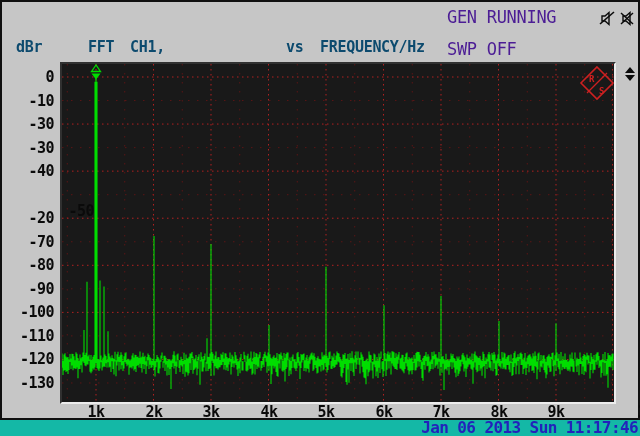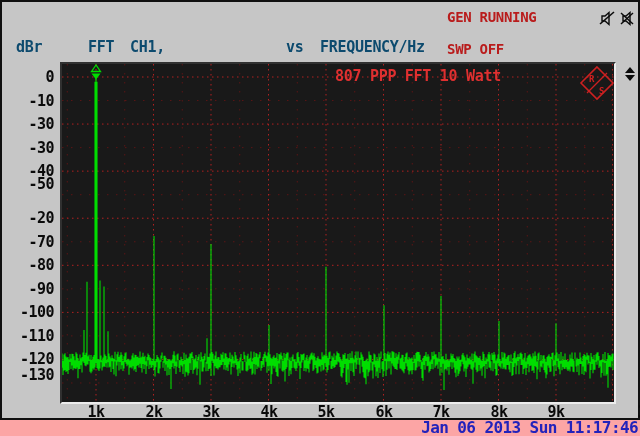--- a/index.html
+++ b/index.html
@@ -10,21 +10,21 @@
   }
   .screen{
     position:absolute;left:0;top:0;width:640px;height:420px;
     background:#c6c6c6;border:2px solid #101010;box-sizing:border-box;
   }
   .hlabel{
     position:absolute;font-size:15px;font-weight:bold;color:#0c4a6e;
     white-space:pre;letter-spacing:-0.3px;line-height:16px;
   }
   .status-line{
-    position:absolute;left:445px;font-size:14px;font-weight:bold;color:#b91c1c;
+    position:absolute;left:445px;font-size:17px;font-weight:normal;color:#4c1d95;
     white-space:pre;letter-spacing:-0.3px;line-height:16px;
   }
   .plot-frame{
     position:absolute;left:58px;top:60px;width:556px;height:342px;
     box-sizing:border-box;background:#191919;
     border:2px solid;border-color:#303030 #ececec #ececec #303030;
   }
   .plot-frame svg{display:block;}
   .ytick{
     position:absolute;left:0;width:52px;text-align:right;
@@ -34,21 +34,21 @@
   .xtick{
     position:absolute;top:402px;width:40px;text-align:center;
     font-size:15px;font-weight:bold;color:#0a0a0a;letter-spacing:-0.5px;
     line-height:16px;height:16px;
   }
   .plot-title{
     position:absolute;left:333px;top:65px;font-size:15px;font-weight:bold;
     letter-spacing:-0.3px;white-space:pre;
   }
   .footer{
-    position:absolute;left:0;top:420px;width:640px;height:16px;background:#fca5a5;
+    position:absolute;left:0;top:420px;width:640px;height:16px;background:#14b8a6;
     font-size:16px;font-weight:bold;color:#2222bb;text-align:right;
     line-height:16px;letter-spacing:-0.6px;padding-right:2px;box-sizing:border-box;
     white-space:pre;
   }
   .topicon{position:absolute;top:8px;}
   .spin-icon{position:absolute;left:620px;top:64px;}
 </style>
 </head>
 <body>
 
@@ -112,49 +112,48 @@
         <line x1="0" y1="248.38000000000002" x2="552" y2="248.38000000000002" stroke="#b22020" stroke-width="1" stroke-dasharray="1.5 3.5"></line>
         <line x1="0" y1="271.918" x2="552" y2="271.918" stroke="#5a1616" stroke-width="1" stroke-dasharray="1.5 7.5"></line>
         <line x1="0" y1="295.456" x2="552" y2="295.456" stroke="#b22020" stroke-width="1" stroke-dasharray="1.5 3.5"></line>
         <line x1="0" y1="318.994" x2="552" y2="318.994" stroke="#5a1616" stroke-width="1" stroke-dasharray="1.5 7.5"></line>
         <path d="M0,289.6L0,303.7M1,296.8L1,311.0M2,290.4L2,306.8M3,289.2L3,305.9M4,292.4L4,308.0M5,293.5L5,306.9M6,293.1L6,310.0M7,295.6L7,306.0M8,289.9L8,298.1M9,294.6L9,305.0M10,289.8L10,301.5M11,290.1L11,306.2M12,292.2L12,304.3M13,296.3L13,304.5M14,288.2L14,304.9M15,289.8L15,303.4M16,294.0L16,314.3M17,296.8L17,305.1M18,290.5L18,305.0M19,294.2L19,301.2M20,292.9L20,308.5M21,288.4L21,297.4M22,266.0L22,299.1M23,290.9L23,301.4M24,288.8L24,302.3M25,217.8L25,300.5M26,292.2L26,300.4M27,290.7L27,297.1M28,295.6L28,307.8M29,291.1L29,309.2M30,296.1L30,307.5M31,292.8L31,304.5M32,291.0L32,305.7M33,17.7L33,303.6M34,13.0L34,299.3M35,17.7L35,304.1M36,294.9L36,305.4M37,295.4L37,307.0M38,216.6L38,304.6M39,291.5L39,298.3M40,296.3L40,306.6M41,293.6L41,303.3M42,222.5L42,302.3M43,290.5L43,303.0M44,291.9L44,299.2M45,295.7L45,303.4M46,267.2L46,298.3M47,289.6L47,303.6M48,292.5L48,302.7M49,294.3L49,308.0M50,291.2L50,297.3M51,294.1L51,304.9M52,295.1L52,310.6M53,287.7L53,297.5M54,296.3L54,312.2M55,290.2L55,301.5M56,287.8L56,297.8M57,293.0L57,306.6M58,291.2L58,298.1M59,288.3L59,305.3M60,290.7L60,301.2M61,296.9L61,306.9M62,292.3L62,304.6M63,289.3L63,298.1M64,288.3L64,299.8M65,296.0L65,302.2M66,294.8L66,300.7M67,295.2L67,310.8M68,296.4L68,303.8M69,295.2L69,303.2M70,291.4L70,304.5M71,289.3L71,302.3M72,293.6L72,306.6M73,290.8L73,304.9M74,291.0L74,307.9M75,292.9L75,302.1M76,292.4L76,301.0M77,294.1L77,303.4M78,287.6L78,299.8M79,293.5L79,303.9M80,292.4L80,308.6M81,288.7L81,300.0M82,292.9L82,305.1M83,291.7L83,300.7M84,297.2L84,310.0M85,292.9L85,302.3M86,289.4L86,296.3M87,290.9L87,305.0M88,293.3L88,300.8M89,294.3L89,303.9M90,296.9L90,303.2M91,294.8L91,301.1M92,171.9L92,306.0M93,297.1L93,312.4M94,295.1L94,303.3M95,291.1L95,298.3M96,293.1L96,309.0M97,294.5L97,309.6M98,296.2L98,304.6M99,291.5L99,297.7M100,288.4L100,294.5M101,297.3L101,303.8M102,291.7L102,298.7M103,291.8L103,307.1M104,293.8L104,300.4M105,297.1L105,311.6M106,295.6L106,303.6M107,295.0L107,311.0M108,295.5L108,305.1M109,296.8L109,325.0M110,295.4L110,303.0M111,290.7L111,299.2M112,287.3L112,304.4M113,291.5L113,301.9M114,297.4L114,310.1M115,290.5L115,302.8M116,289.5L116,296.1M117,296.1L117,304.0M118,296.3L118,308.1M119,292.8L119,301.3M120,294.9L120,302.4M121,297.0L121,310.1M122,288.8L122,300.2M123,295.9L123,312.8M124,290.4L124,307.8M125,294.3L125,308.6M126,294.5L126,311.5M127,292.8L127,309.3M128,289.6L128,299.3M129,289.6L129,306.0M130,287.9L130,294.0M131,292.4L131,309.7M132,295.4L132,306.0M133,294.5L133,304.7M134,291.0L134,303.4M135,297.3L135,311.3M136,292.7L136,304.8M137,290.2L137,296.3M138,296.1L138,320.8M139,288.3L139,297.4M140,292.7L140,307.4M141,295.1L141,307.5M142,292.1L142,303.4M143,289.4L143,296.5M144,297.8L144,307.3M145,274.3L145,299.7M146,292.8L146,306.9M147,293.0L147,305.0M148,289.5L148,304.4M149,180.1L149,312.0M150,287.9L150,296.8M151,289.8L151,299.0M152,295.3L152,311.6M153,291.4L153,302.3M154,287.6L154,304.3M155,294.8L155,304.3M156,293.1L156,305.5M157,293.3L157,303.5M158,296.0L158,303.3M159,289.8L159,301.3M160,290.9L160,300.9M161,288.2L161,297.9M162,294.5L162,305.4M163,289.3L163,301.0M164,289.5L164,306.2M165,293.0L165,303.4M166,294.6L166,307.0M167,294.1L167,300.4M168,288.6L168,297.7M169,295.0L169,310.4M170,290.7L170,303.0M171,292.4L171,299.5M172,296.5L172,303.6M173,288.1L173,299.2M174,291.3L174,301.1M175,294.7L175,305.5M176,297.5L176,311.9M177,296.5L177,304.5M178,293.6L178,309.2M179,289.9L179,297.5M180,297.3L180,306.4M181,297.3L181,306.6M182,287.8L182,295.0M183,291.3L183,298.1M184,297.7L184,306.8M185,291.7L185,307.6M186,289.7L186,306.2M187,295.0L187,301.5M188,293.7L188,305.1M189,287.5L189,304.6M190,297.6L190,310.8M191,293.7L191,309.6M192,287.8L192,299.9M193,292.9L193,310.5M194,289.0L194,300.8M195,289.7L195,304.9M196,293.3L196,302.6M197,290.4L197,303.8M198,288.1L198,294.2M199,297.0L199,306.7M200,296.9L200,304.1M201,292.8L201,300.8M202,290.1L202,303.0M203,287.7L203,293.9M204,291.2L204,297.7M205,292.2L205,308.7M206,288.5L206,302.2M207,261.1L207,306.7M208,290.3L208,301.7M209,293.8L209,320.0M210,294.8L210,310.3M211,292.7L211,301.8M212,291.2L212,304.6M213,293.9L213,302.5M214,293.4L214,308.1M215,288.9L215,311.9M216,296.4L216,312.7M217,290.1L217,299.6M218,290.6L218,304.5M219,288.5L219,295.5M220,291.7L220,306.7M221,296.7L221,307.8M222,288.9L222,306.3M223,293.8L223,317.6M224,290.1L224,305.1M225,288.4L225,303.3M226,288.6L226,296.2M227,295.8L227,312.0M228,293.5L228,306.5M229,297.1L229,310.3M230,292.7L230,303.9M231,290.4L231,297.3M232,295.4L232,303.8M233,295.1L233,304.7M234,297.8L234,307.0M235,289.2L235,304.2M236,288.1L236,298.8M237,293.0L237,301.8M238,297.4L238,314.9M239,290.1L239,303.9M240,291.1L240,298.5M241,290.0L241,296.0M242,289.5L242,306.9M243,296.2L243,304.0M244,293.5L244,307.6M245,291.0L245,304.2M246,296.6L246,305.1M247,293.2L247,308.6M248,291.4L248,299.8M249,289.5L249,296.2M250,288.4L250,295.1M251,291.6L251,306.9M252,289.2L252,305.6M253,292.7L253,301.0M254,296.5L254,304.1M255,293.9L255,309.6M256,292.2L256,308.7M257,294.8L257,302.4M258,295.3L258,302.6M259,295.4L259,307.5M260,288.2L260,301.1M261,292.4L261,306.4M262,290.8L262,305.4M263,291.6L263,299.2M264,202.7L264,302.9M265,291.8L265,308.4M266,293.9L266,306.1M267,288.3L267,301.2M268,287.4L268,295.1M269,297.0L269,304.8M270,291.8L270,305.1M271,293.5L271,302.2M272,289.6L272,303.9M273,296.1L273,302.9M274,291.4L274,300.7M275,287.4L275,300.5M276,289.1L276,297.6M277,289.4L277,298.6M278,293.1L278,303.0M279,294.9L279,312.2M280,296.5L280,313.5M281,290.2L281,308.9M282,290.9L282,303.9M283,288.9L283,300.1M284,294.7L284,318.0M285,294.4L285,320.8M286,289.9L286,305.5M287,295.9L287,318.8M288,289.3L288,299.2M289,294.1L289,307.1M290,287.3L290,299.2M291,293.7L291,308.2M292,295.6L292,312.0M293,291.2L293,298.6M294,287.5L294,305.0M295,294.0L295,300.4M296,287.6L296,294.6M297,293.7L297,300.8M298,293.9L298,309.6M299,288.2L299,295.7M300,290.4L300,302.8M301,292.7L301,308.3M302,297.0L302,313.6M303,297.0L303,314.3M304,295.8L304,320.2M305,294.5L305,305.5M306,297.2L306,312.2M307,287.5L307,308.2M308,290.7L308,306.5M309,291.3L309,298.5M310,297.7L310,306.4M311,297.4L311,314.6M312,289.4L312,300.4M313,290.5L313,303.3M314,296.7L314,312.3M315,293.0L315,307.5M316,296.4L316,314.0M317,289.6L317,303.8M318,293.3L318,309.1M319,287.6L319,294.6M320,297.6L320,305.2M321,297.1L321,313.0M322,241.3L322,307.3M323,289.0L323,296.9M324,294.8L324,312.0M325,289.7L325,305.7M326,287.5L326,297.3M327,290.8L327,304.5M328,288.5L328,297.2M329,293.7L329,310.4M330,287.3L330,299.4M331,287.5L331,301.8M332,288.2L332,303.2M333,293.9L333,305.0M334,289.3L334,305.0M335,292.8L335,305.9M336,290.6L336,299.7M337,288.0L337,295.6M338,294.7L338,304.4M339,293.7L339,304.8M340,290.7L340,306.2M341,290.9L341,307.5M342,297.8L342,309.2M343,293.1L343,304.9M344,289.4L344,299.2M345,288.4L345,302.4M346,295.9L346,306.2M347,293.0L347,310.5M348,294.4L348,307.2M349,294.5L349,306.2M350,293.5L350,310.3M351,297.7L351,305.9M352,291.1L352,299.0M353,294.7L353,306.5M354,289.1L354,306.2M355,287.7L355,303.4M356,288.0L356,297.2M357,288.0L357,302.6M358,290.7L358,297.8M359,296.1L359,304.9M360,297.8L360,314.1M361,293.9L361,316.8M362,291.9L362,300.9M363,291.6L363,305.7M364,287.9L364,297.0M365,292.8L365,302.2M366,290.2L366,301.8M367,292.6L367,308.6M368,297.5L368,306.9M369,295.5L369,304.9M370,288.1L370,300.1M371,292.1L371,305.2M372,287.5L372,295.2M373,290.6L373,303.7M374,290.3L374,301.7M375,293.4L375,300.5M376,294.6L376,304.7M377,287.9L377,297.8M378,295.1L378,311.4M379,231.9L379,303.0M380,292.7L380,308.7M381,292.0L381,299.8M382,294.9L382,326.1M383,296.2L383,305.6M384,289.7L384,304.7M385,296.0L385,306.4M386,295.6L386,303.0M387,296.5L387,310.8M388,295.0L388,302.7M389,289.5L389,298.2M390,291.7L390,304.9M391,289.9L391,298.4M392,294.1L392,303.6M393,294.7L393,308.8M394,297.1L394,313.2M395,292.5L395,305.4M396,294.4L396,312.0M397,292.4L397,309.8M398,295.9L398,307.2M399,295.5L399,302.4M400,290.7L400,297.8M401,289.0L401,300.3M402,291.4L402,307.6M403,293.2L403,304.5M404,296.4L404,312.9M405,290.4L405,304.7M406,293.9L406,302.8M407,294.4L407,300.5M408,292.6L408,300.6M409,295.8L409,304.7M410,289.5L410,305.7M411,297.2L411,319.8M412,289.8L412,303.4M413,287.4L413,298.5M414,291.2L414,305.8M415,292.2L415,308.2M416,293.4L416,307.3M417,294.0L417,300.9M418,292.1L418,306.8M419,295.4L419,304.4M420,296.9L420,311.8M421,287.8L421,303.2M422,290.1L422,301.9M423,296.8L423,314.3M424,293.4L424,300.0M425,295.2L425,305.0M426,290.2L426,297.6M427,287.9L427,303.6M428,290.6L428,303.7M429,297.3L429,306.5M430,288.9L430,295.9M431,290.7L431,307.3M432,287.9L432,299.3M433,290.5L433,304.9M434,296.6L434,311.8M435,294.6L435,311.0M436,290.5L436,299.6M437,257.1L437,302.2M438,295.0L438,302.8M439,297.0L439,304.6M440,288.1L440,299.6M441,293.6L441,305.1M442,288.6L442,303.6M443,289.5L443,305.3M444,294.8L444,305.5M445,292.9L445,301.1M446,291.5L446,301.0M447,291.1L447,305.4M448,297.3L448,308.2M449,290.5L449,299.0M450,297.8L450,311.9M451,294.0L451,311.0M452,289.0L452,303.1M453,287.3L453,299.3M454,294.3L454,310.3M455,292.9L455,301.6M456,290.3L456,296.9M457,292.9L457,310.2M458,289.2L458,295.2M459,288.4L459,301.1M460,290.0L460,300.9M461,295.9L461,309.9M462,293.8L462,304.9M463,289.1L463,303.8M464,297.4L464,311.0M465,293.7L465,304.0M466,291.8L466,300.2M467,290.8L467,308.2M468,290.2L468,302.0M469,292.4L469,301.4M470,294.5L470,307.1M471,289.3L471,306.3M472,292.2L472,309.1M473,287.5L473,302.0M474,291.8L474,303.3M475,297.6L475,315.2M476,289.4L476,305.4M477,288.4L477,296.6M478,297.1L478,307.9M479,290.9L479,302.6M480,296.6L480,303.4M481,291.4L481,299.4M482,291.2L482,306.1M483,294.8L483,308.6M484,297.8L484,314.3M485,293.0L485,310.5M486,291.8L486,301.5M487,290.3L487,303.7M488,292.4L488,308.1M489,292.9L489,307.4M490,289.0L490,295.1M491,288.6L491,302.3M492,296.2L492,312.2M493,291.3L493,301.3M494,259.2L494,307.1M495,288.6L495,297.1M496,294.6L496,303.3M497,290.1L497,305.2M498,297.1L498,310.3M499,288.0L499,299.8M500,296.4L500,306.2M501,292.2L501,302.9M502,296.0L502,304.7M503,289.4L503,304.9M504,295.8L504,303.3M505,296.1L505,305.5M506,297.8L506,306.9M507,296.6L507,305.5M508,290.4L508,307.6M509,294.6L509,302.6M510,288.5L510,302.7M511,294.9L511,307.7M512,296.5L512,308.3M513,288.5L513,295.5M514,295.4L514,302.5M515,293.7L515,308.0M516,294.9L516,301.4M517,294.9L517,311.2M518,288.4L518,300.1M519,293.5L519,299.9M520,297.2L520,309.9M521,292.0L521,302.5M522,289.9L522,311.1M523,290.9L523,307.1M524,292.4L524,308.2M525,288.7L525,295.7M526,291.3L526,300.5M527,291.6L527,299.1M528,297.8L528,314.4M529,288.9L529,306.0M530,292.8L530,299.9M531,295.2L531,309.3M532,291.0L532,305.8M533,296.2L533,305.8M534,290.2L534,297.7M535,288.4L535,300.7M536,288.3L536,296.4M537,292.1L537,303.9M538,296.5L538,302.5M539,295.9L539,313.4M540,295.6L540,309.0M541,290.0L541,298.2M542,296.3L542,311.8M543,287.9L543,299.1M544,297.0L544,311.7M545,295.1L545,310.2M546,288.9L546,323.7M547,291.3L547,302.9M548,291.0L548,302.4M549,292.4L549,303.5M550,289.7L550,297.2M551,289.4L551,306.1" stroke="#00dd00" stroke-width="1.1" fill="none"></path>
         <path d="M34,1 L29.5,7.5 L38.5,7.5 Z" fill="none" stroke="#00dd00" stroke-width="1.3"></path>
         <path d="M29.5,9.5 L38.5,9.5 L34,15.5 Z" fill="#00dd00"></path>
       </svg>
   </div>
 
-  <div class="plot-title" style="color: rgb(224, 48, 48);">807 PPP FFT 10 Watt</div>
 
   <svg style="position:absolute;left:577px;top:63px" width="36" height="36" viewBox="0 0 36 36">
     <path d="M18,2 L34,18 L18,34 L2,18 Z" fill="none" stroke="#cc2020" stroke-width="1.6"></path>
     <line x1="8" y1="28" x2="28" y2="8" stroke="#cc2020" stroke-width="1.2"></line>
     <text x="10" y="17" font-size="9" font-weight="bold" fill="#cc2020" font-family="DejaVu Sans Mono, monospace">R</text>
     <text x="20" y="29" font-size="9" font-weight="bold" fill="#cc2020" font-family="DejaVu Sans Mono, monospace">S</text>
   </svg>
 
   <svg class="spin-icon" width="16" height="16" viewBox="0 0 16 16">
     <path d="M8,1 L3,7 L13,7 Z" fill="#0a0a0a"></path>
     <path d="M3,9 L13,9 L8,15 Z" fill="#0a0a0a"></path>
   </svg>
 
   <div>
       <div class="ytick" style="top: 66px;">0</div>
       <div class="ytick" style="top: 90px;">-10</div>
       <div class="ytick" style="top: 113px;">-30</div>
       <div class="ytick" style="top: 137px;">-30</div>
       <div class="ytick" style="top: 160px;">-40</div>
-      <div class="ytick" style="top: 173px;">-50</div>
+      <div class="ytick" style="top: 200px; padding-left: 40px;">-50</div>
       <div class="ytick" style="top: 207px;">-20</div>
       <div class="ytick" style="top: 231px;">-70</div>
       <div class="ytick" style="top: 254px;">-80</div>
       <div class="ytick" style="top: 278px;">-90</div>
       <div class="ytick" style="top: 301px;">-100</div>
       <div class="ytick" style="top: 325px;">-110</div>
       <div class="ytick" style="top: 348px;">-120</div>
-      <div class="ytick" style="top: 364px;">-130</div>
+      <div class="ytick" style="top: 372px;">-130</div>
     </div>
   <div>
       <div class="xtick" style="left: 74px;">1k</div>
       <div class="xtick" style="left: 132px;">2k</div>
       <div class="xtick" style="left: 189px;">3k</div>
       <div class="xtick" style="left: 247px;">4k</div>
       <div class="xtick" style="left: 304px;">5k</div>
       <div class="xtick" style="left: 362px;">6k</div>
       <div class="xtick" style="left: 419px;">7k</div>
       <div class="xtick" style="left: 477px;">8k</div>

